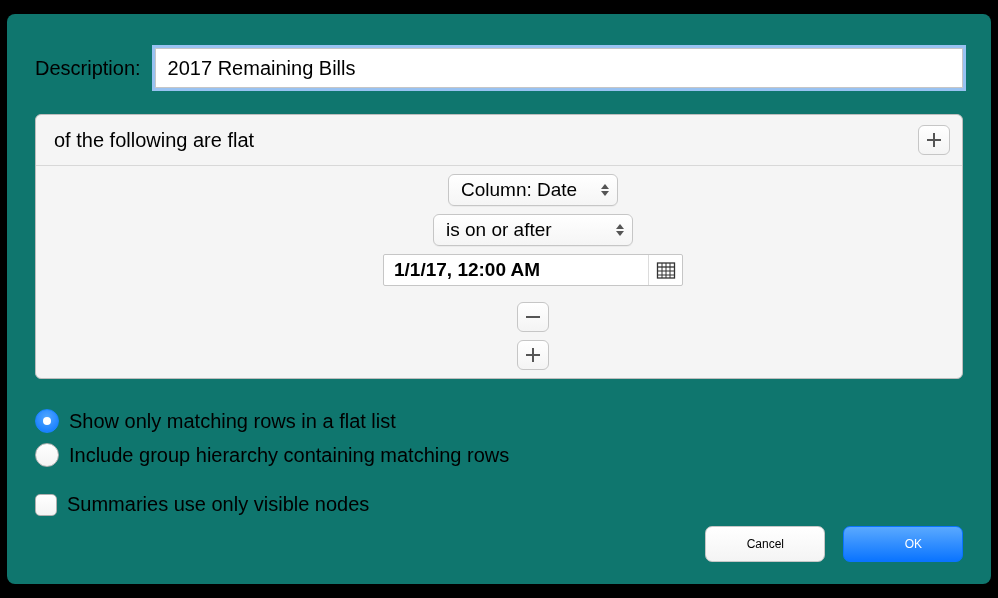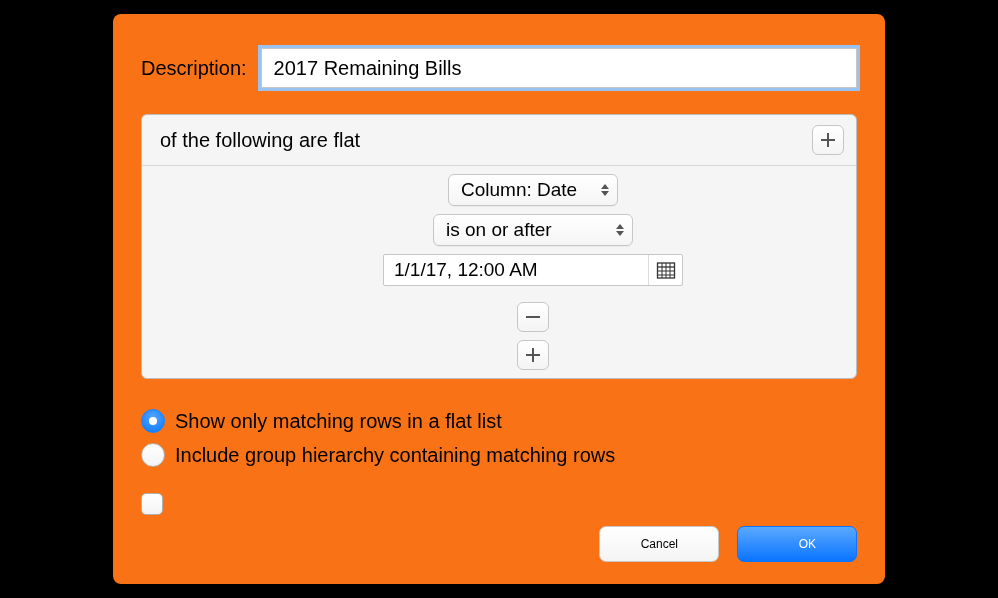--- a/index.html
+++ b/index.html
@@ -9,23 +9,23 @@
     height: 598px;
     background: #000;
     font-family: -apple-system, "Helvetica Neue", Helvetica, Arial, sans-serif;
     font-size: 20px;
     color: #000;
     display: flex;
     align-items: center;
     justify-content: center;
   }
   .window {
-    width: 772px;
+    width: 984px;
     height: 570px;
-    background: #f97316;
+    background: #0f766e;
     border-radius: 8px;
     box-shadow: 0 18px 50px rgba(0,0,0,0.45);
     padding: 24px 28px;
     position: relative;
   }
   .row { display: flex; align-items: center; }
   .desc-row { margin: 10px 0 26px 0; }
   .desc-label { margin-right: 14px; color:#000; }
   .desc-input {
     flex: 1;
@@ -113,20 +113,21 @@
 
   .date-field {
     display:inline-flex; align-items:center;
     height:32px;
     border:1px solid #c6c6c6;
     background:#fff;
     border-radius:2px;
     padding: 0 0 0 10px;
     font-size:19px;
     min-width: 300px;
+    font-weight: bold;
   }
   .date-field .val { flex:1; text-align:left; }
   .date-field .cal {
     width:34px; height:100%;
     border-left:1px solid #dcdcdc;
     display:flex; align-items:center; justify-content:center;
   }
   .cal svg { width:20px; height:20px; }
 
   .options { margin-top: 30px; }
@@ -231,20 +232,21 @@
     <div class="opt-row">
       <span class="radio checked"></span>
       <span>Show only matching rows in a flat list</span>
     </div>
     <div class="opt-row">
       <span class="radio"></span>
       <span>Include group hierarchy containing matching rows</span>
     </div>
     <div class="opt-row" style="margin-top:26px">
       <span class="checkbox"></span>
+      <span>Summaries use only visible nodes</span>
     </div>
   </div>
 
   <div class="footer">
     <div class="push-btn">
       <span>Cancel</span>
     </div>
     <div class="push-btn primary">
       <span>OK</span>
     </div>

